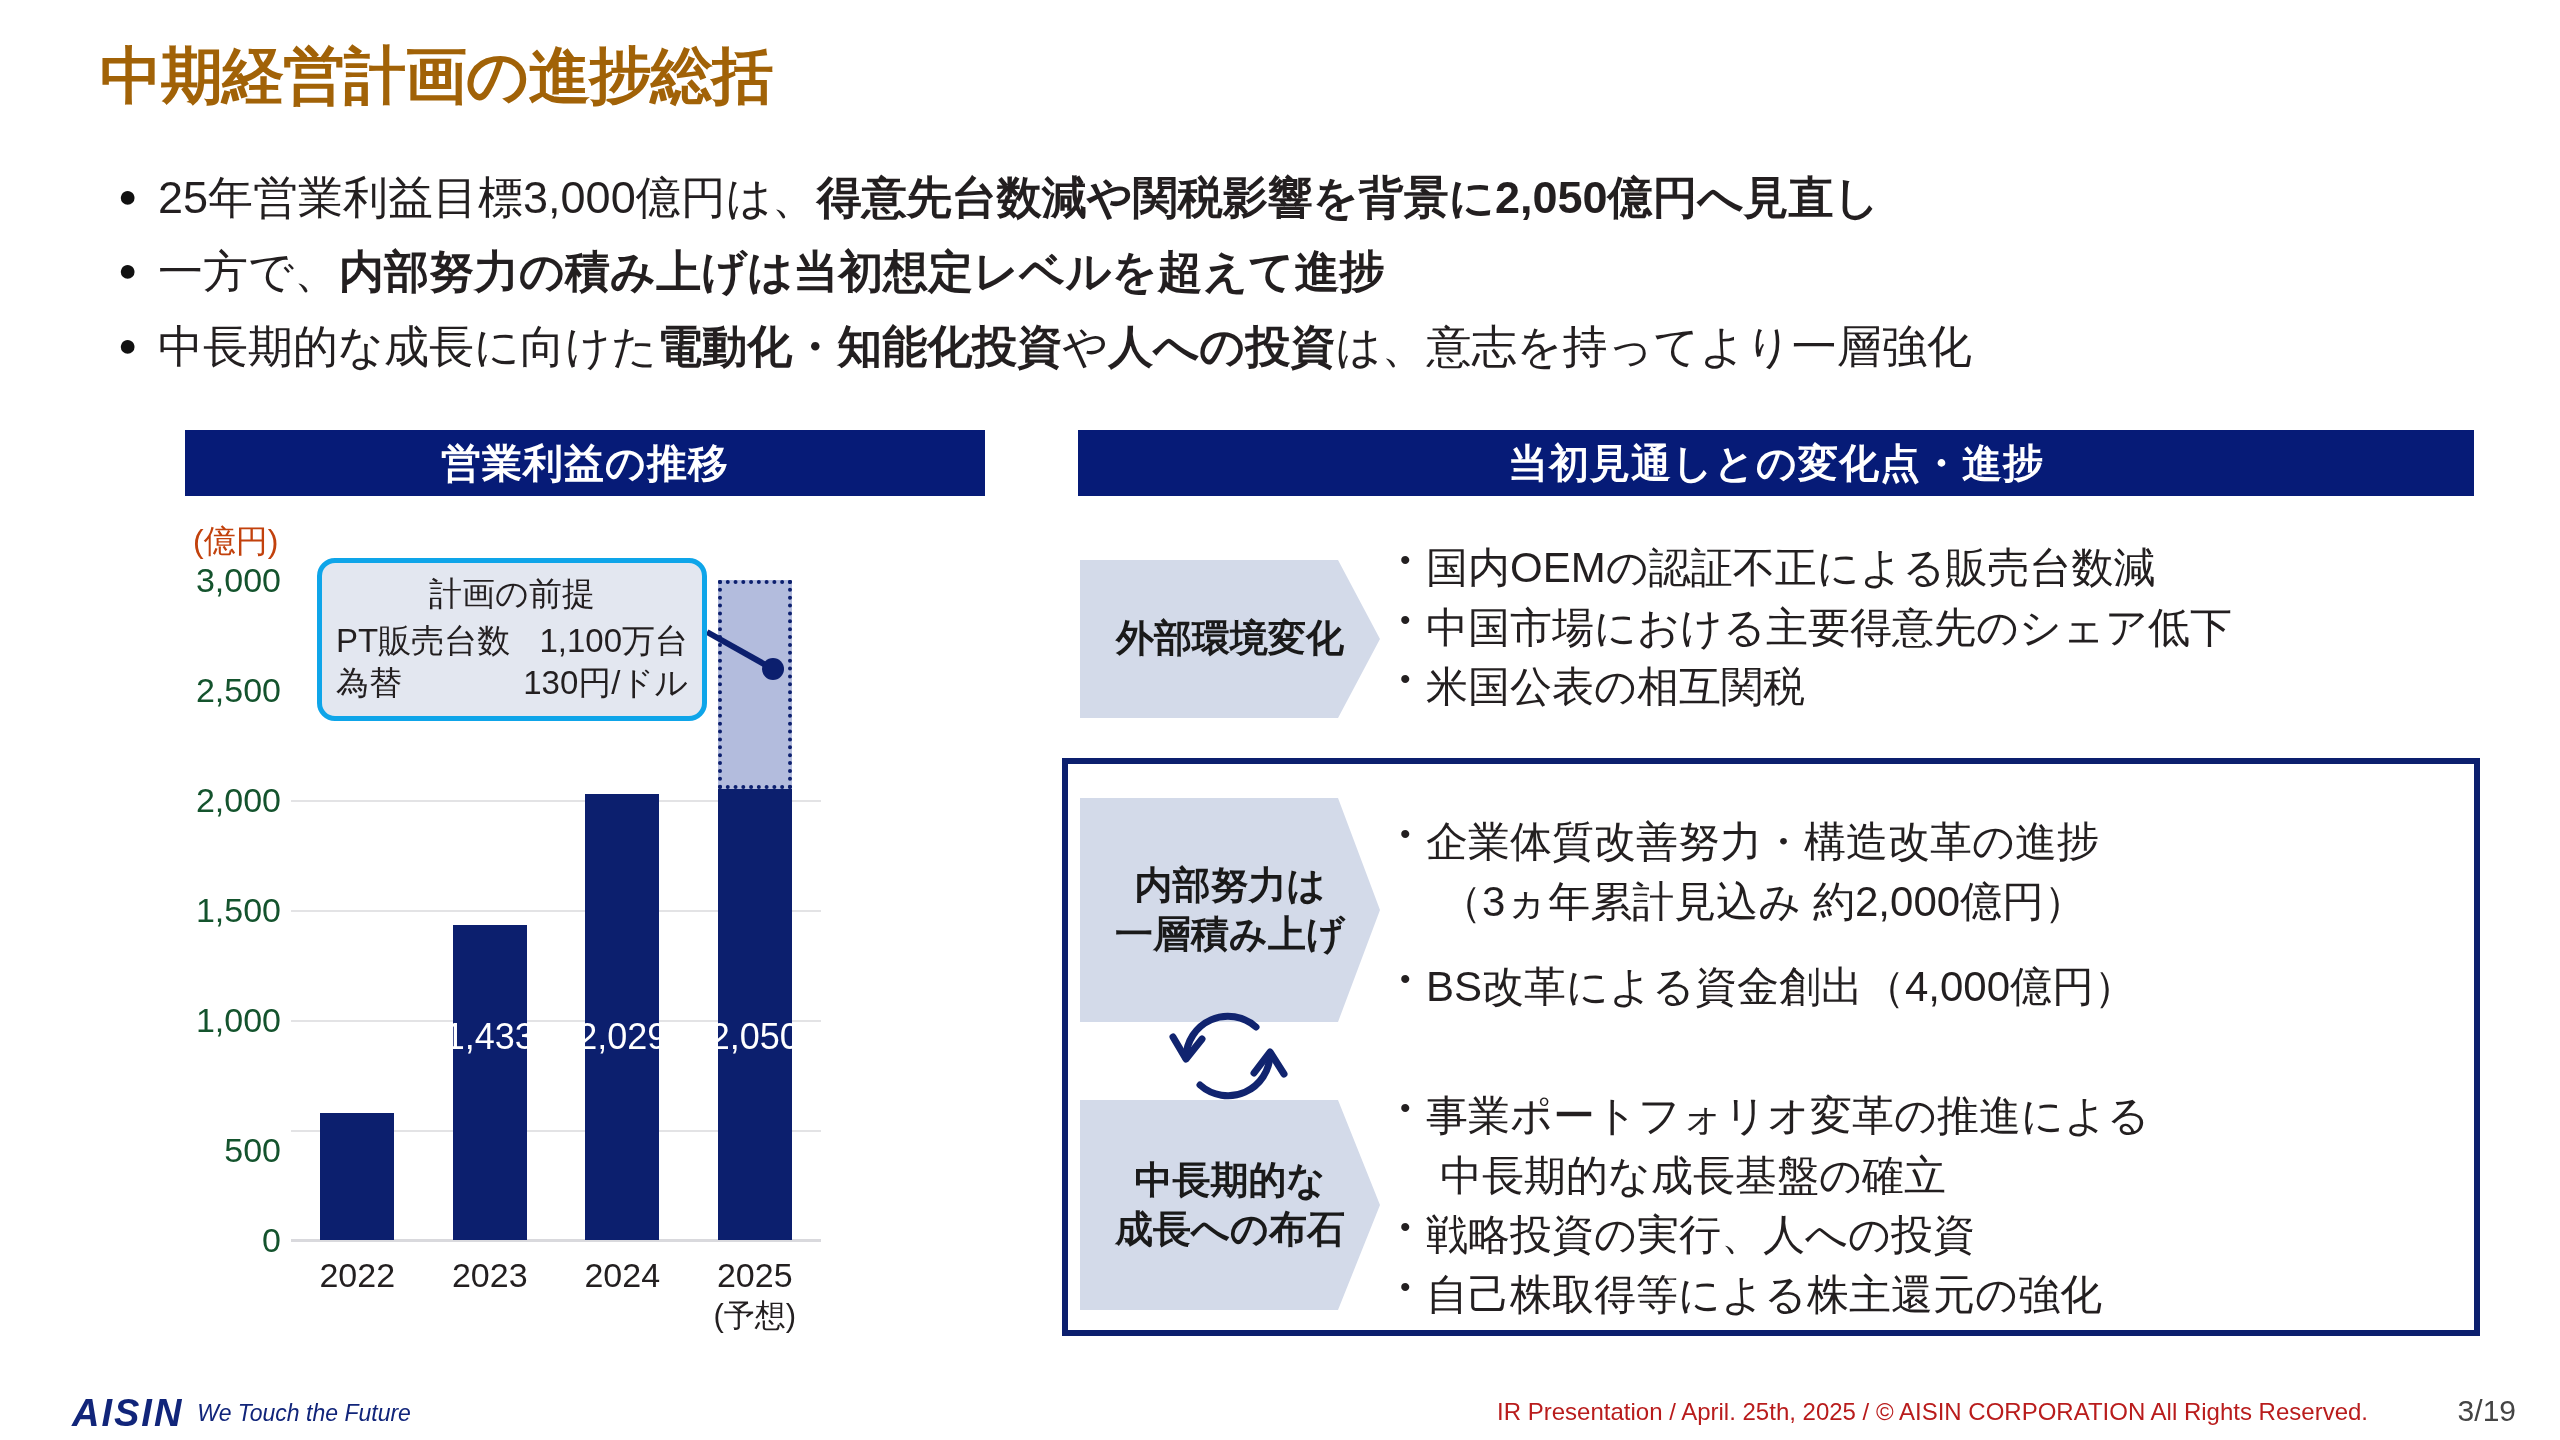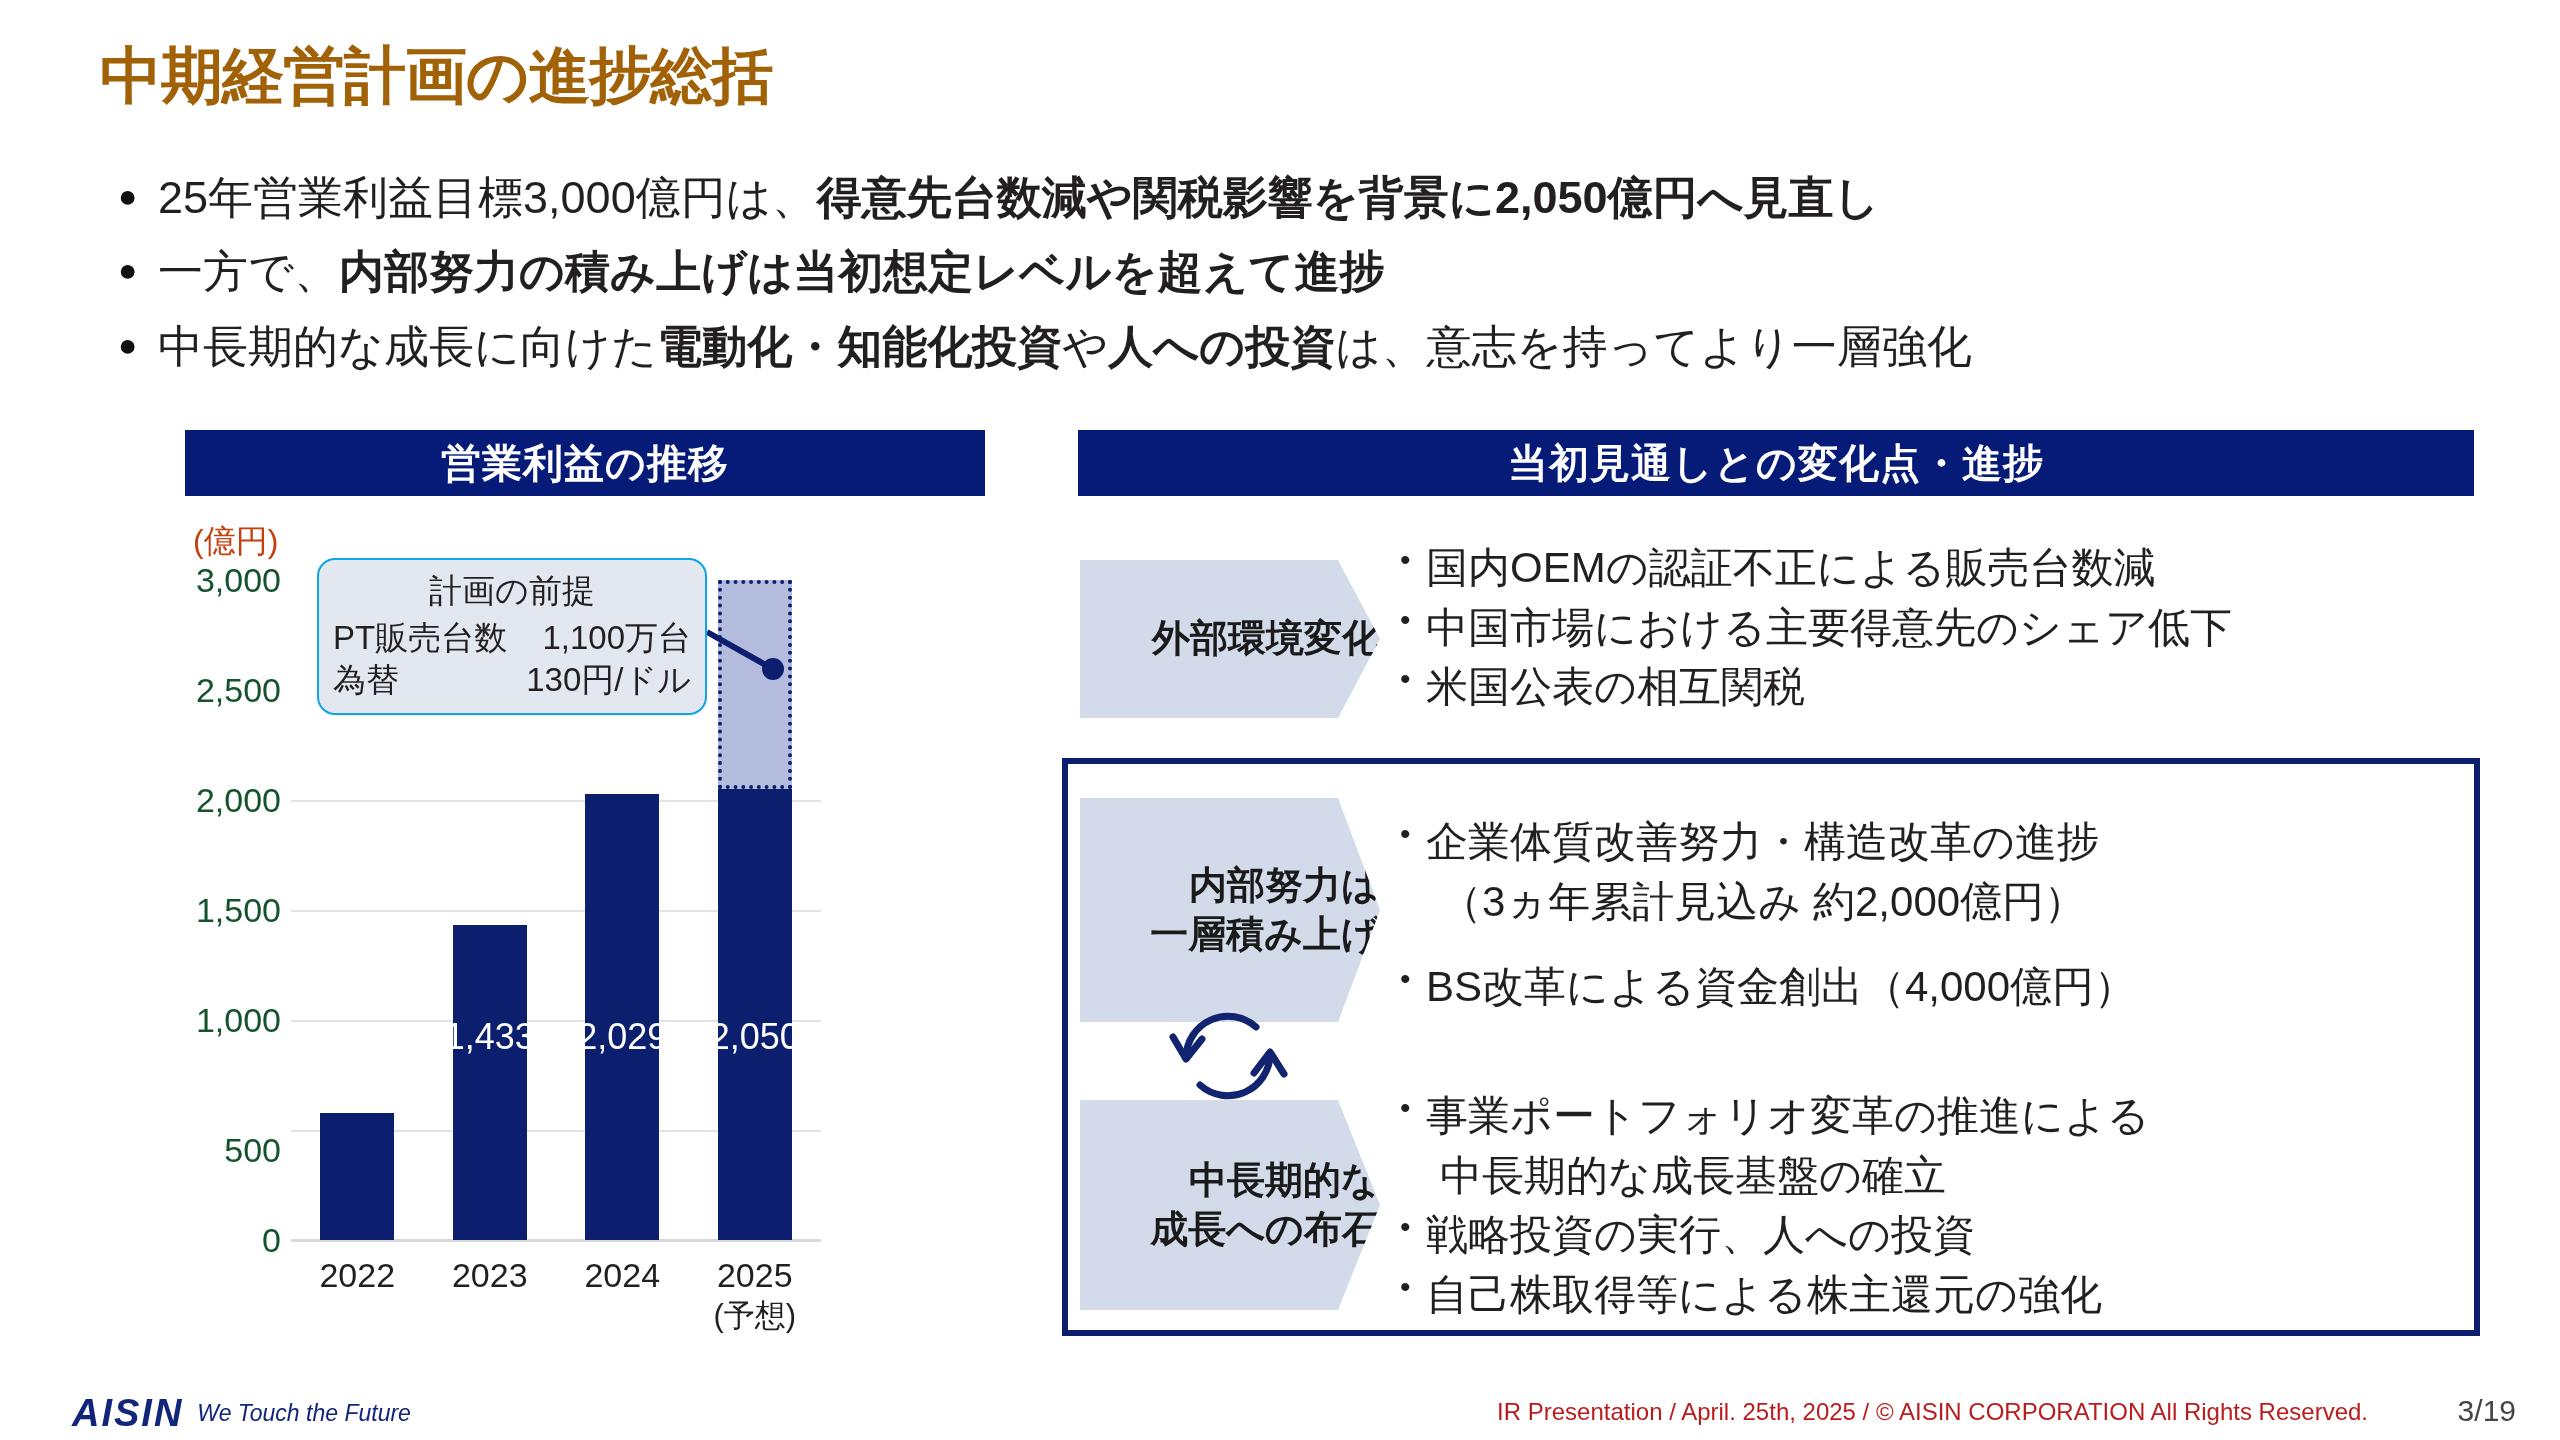--- a/index.html
+++ b/index.html
@@ -126,21 +126,21 @@
     white-space: nowrap;
   }
   .xtick .sub { display: block; font-size: 31px; }
 
   
   #plan-callout {
     position: absolute;
     left: 132px; top: 38px;
     width: 390px;
     background: #e3e7f0;
-    border: 2px solid #0ea5e9;
+    border: 5px solid #0ea5e9;
     border-radius: 18px;
     padding: 9px 14px 12px 14px;
     box-sizing: border-box;
   }
   #plan-callout .co-title {
     text-align: center;
     font-size: 33px;
     margin-bottom: 3px;
     white-space: nowrap;
   }
@@ -157,21 +157,21 @@
     left: 1062px; top: 758px;
     width: 1418px; height: 578px;
     border: 6px solid #0c1f6e;
     box-sizing: border-box;
   }
   .chev {
     position: absolute;
     background: #d3dae9;
     display: flex;
     flex-direction: column;
-    align-items: flex-end;
+    align-items: center;
     justify-content: center;
     font-size: 38px;
     font-weight: bold;
     color: #1a1a1a;
     line-height: 1.3;
     clip-path: polygon(0 0, 86% 0, 100% 50%, 86% 100%, 0 100%);
     white-space: nowrap;
   }
   .sect-bullets {
     position: absolute;

